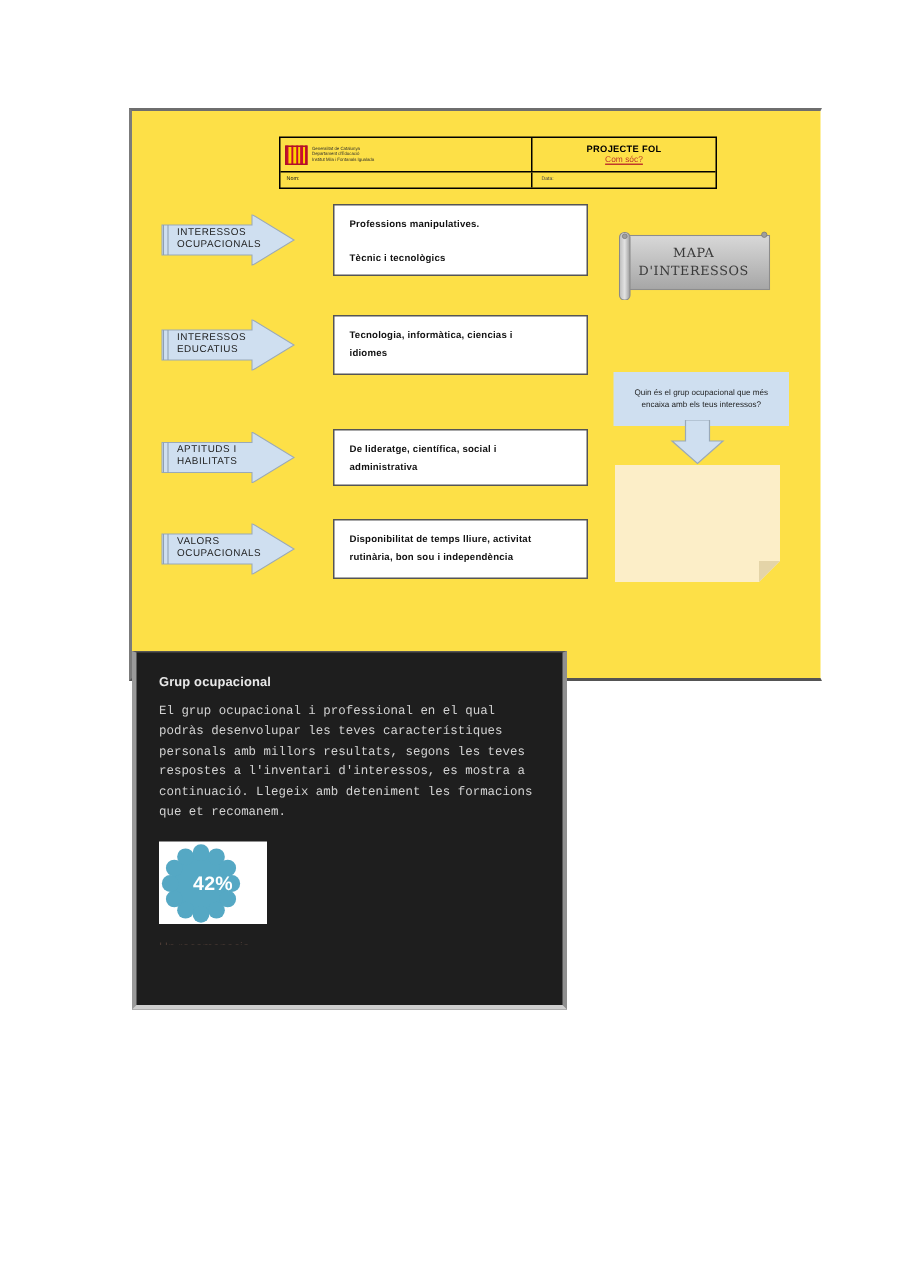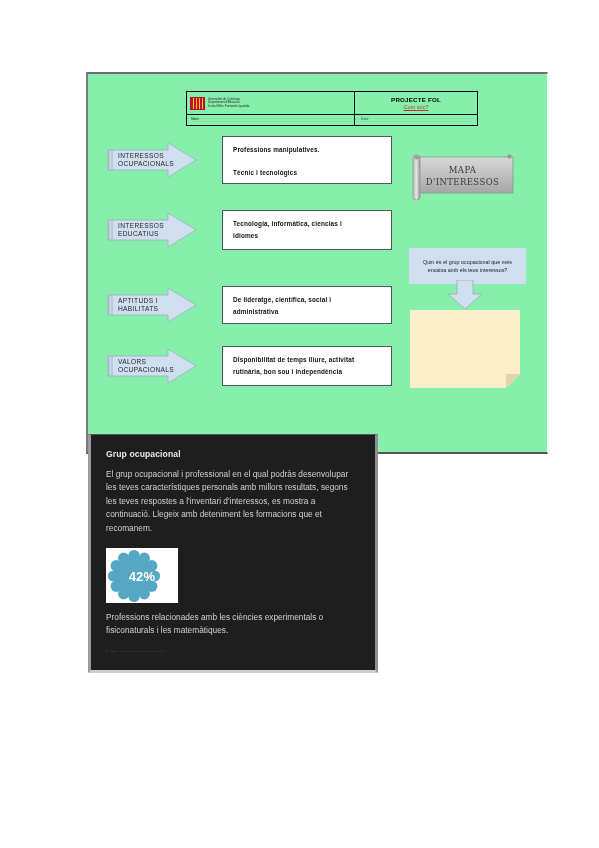--- a/index.html
+++ b/index.html
@@ -15,21 +15,21 @@
     overflow: hidden;
   }
 
   
   #diagram-frame {
     position: absolute;
     left: 86px;
     top: 72px;
     width: 462px;
     height: 382px;
-    background: #86efac;
+    background: #fde047;
     border-left: 2px solid #7b7b7b;
     border-top: 2px solid #6e6e6e;
     border-right: 1px solid #ffffff;
     border-bottom: 2px solid #545454;
     box-sizing: border-box;
   }
 
   
   #doc-header {
     position: absolute;
@@ -238,20 +238,21 @@
     font-weight: bold;
     color: #e8e8e8;
     letter-spacing: 0.1px;
     margin: 0 0 9px 0;
   }
   .dk-body {
     font-size: 8.3px;
     line-height: 13.4px;
     color: #d2d2d2;
     margin: 0;
+    font-family: Liberation Mono, monospace;
   }
   #badge-wrap {
     margin-top: 13px;
     width: 72px;
     height: 55px;
     background: #ffffff;
     position: relative;
   }
   #badge-wrap svg { position: absolute; left: 0; top: 0; }
   .badge-pct {
@@ -436,16 +437,15 @@
           <circle cx="17.7" cy="45.8" r="5.6"></circle>
           <circle cx="10.2" cy="38.3" r="5.6"></circle>
           <circle cx="7.5" cy="28" r="5.6"></circle>
           <circle cx="10.2" cy="17.7" r="5.6"></circle>
           <circle cx="17.7" cy="10.2" r="5.6"></circle>
         </g>
       </svg>
       <div class="badge-pct">42%</div>
     </div>
 
-    <div class="dk-desc">Professions relacionades amb les ciències experimentals o fisiconaturals i les matemàtiques.</div>
     <div class="dk-clipped">Un recomanacio</div>
   </div>
 </div>
 
 </body></html>

